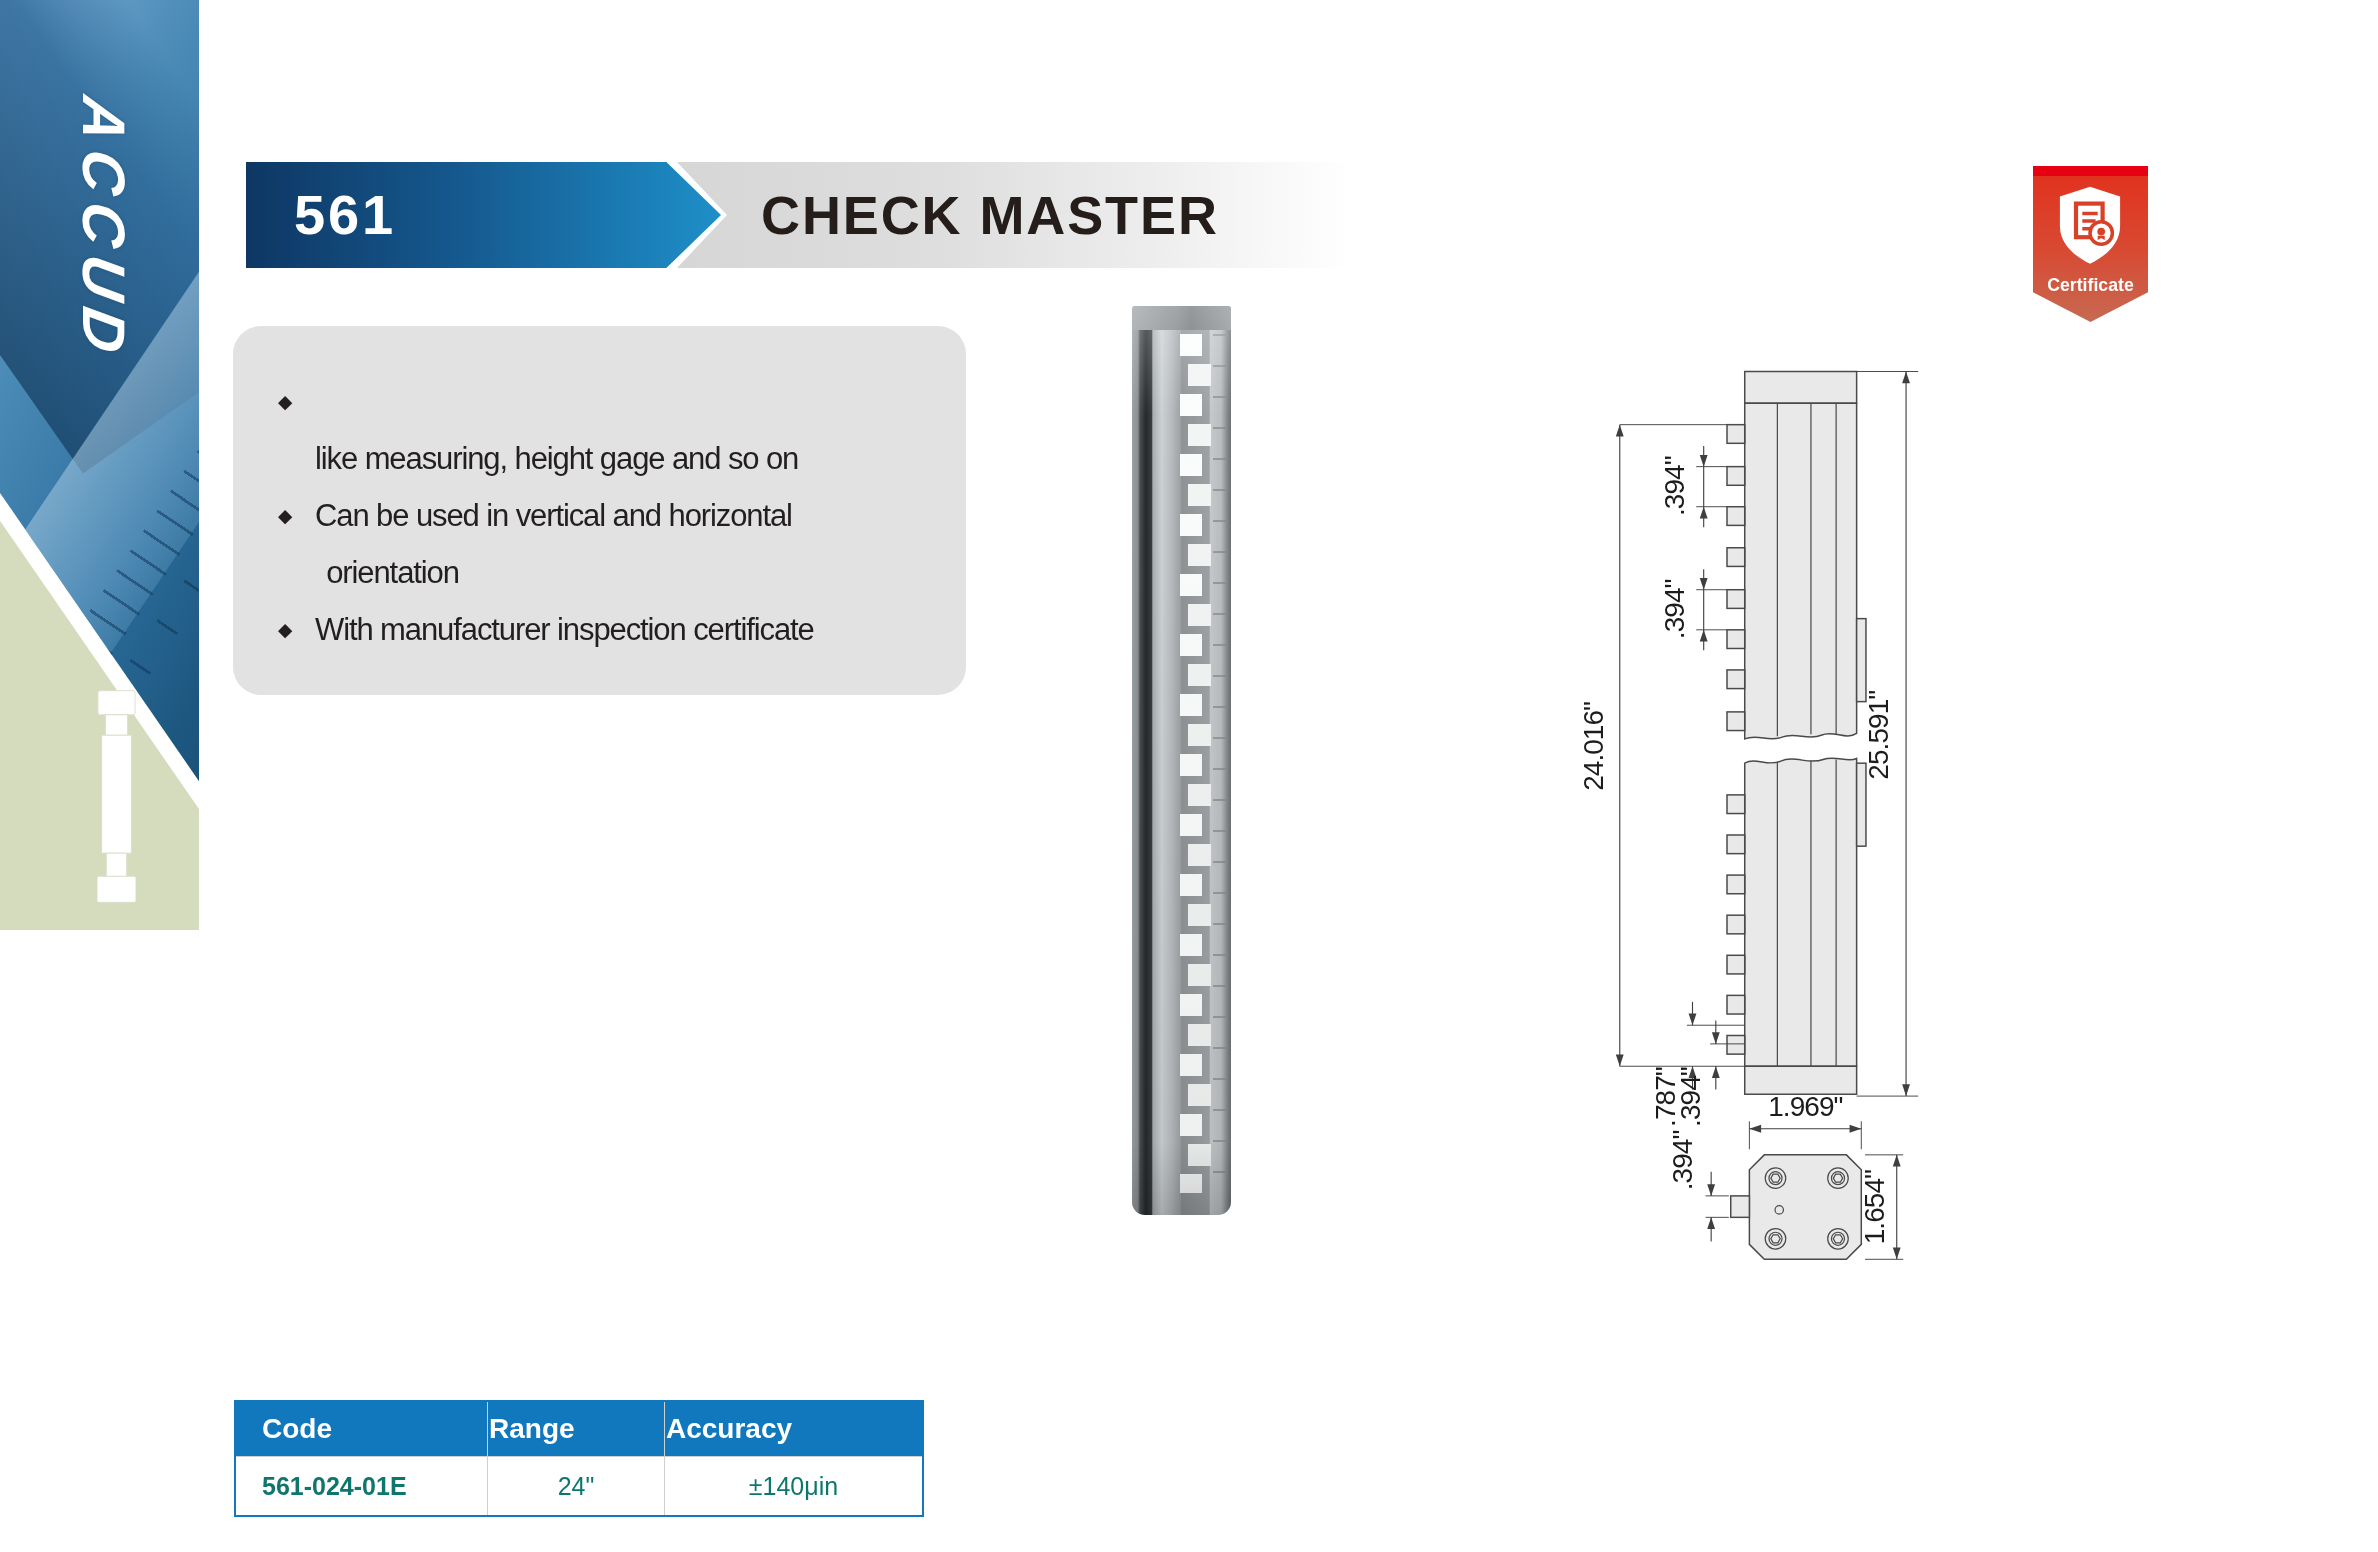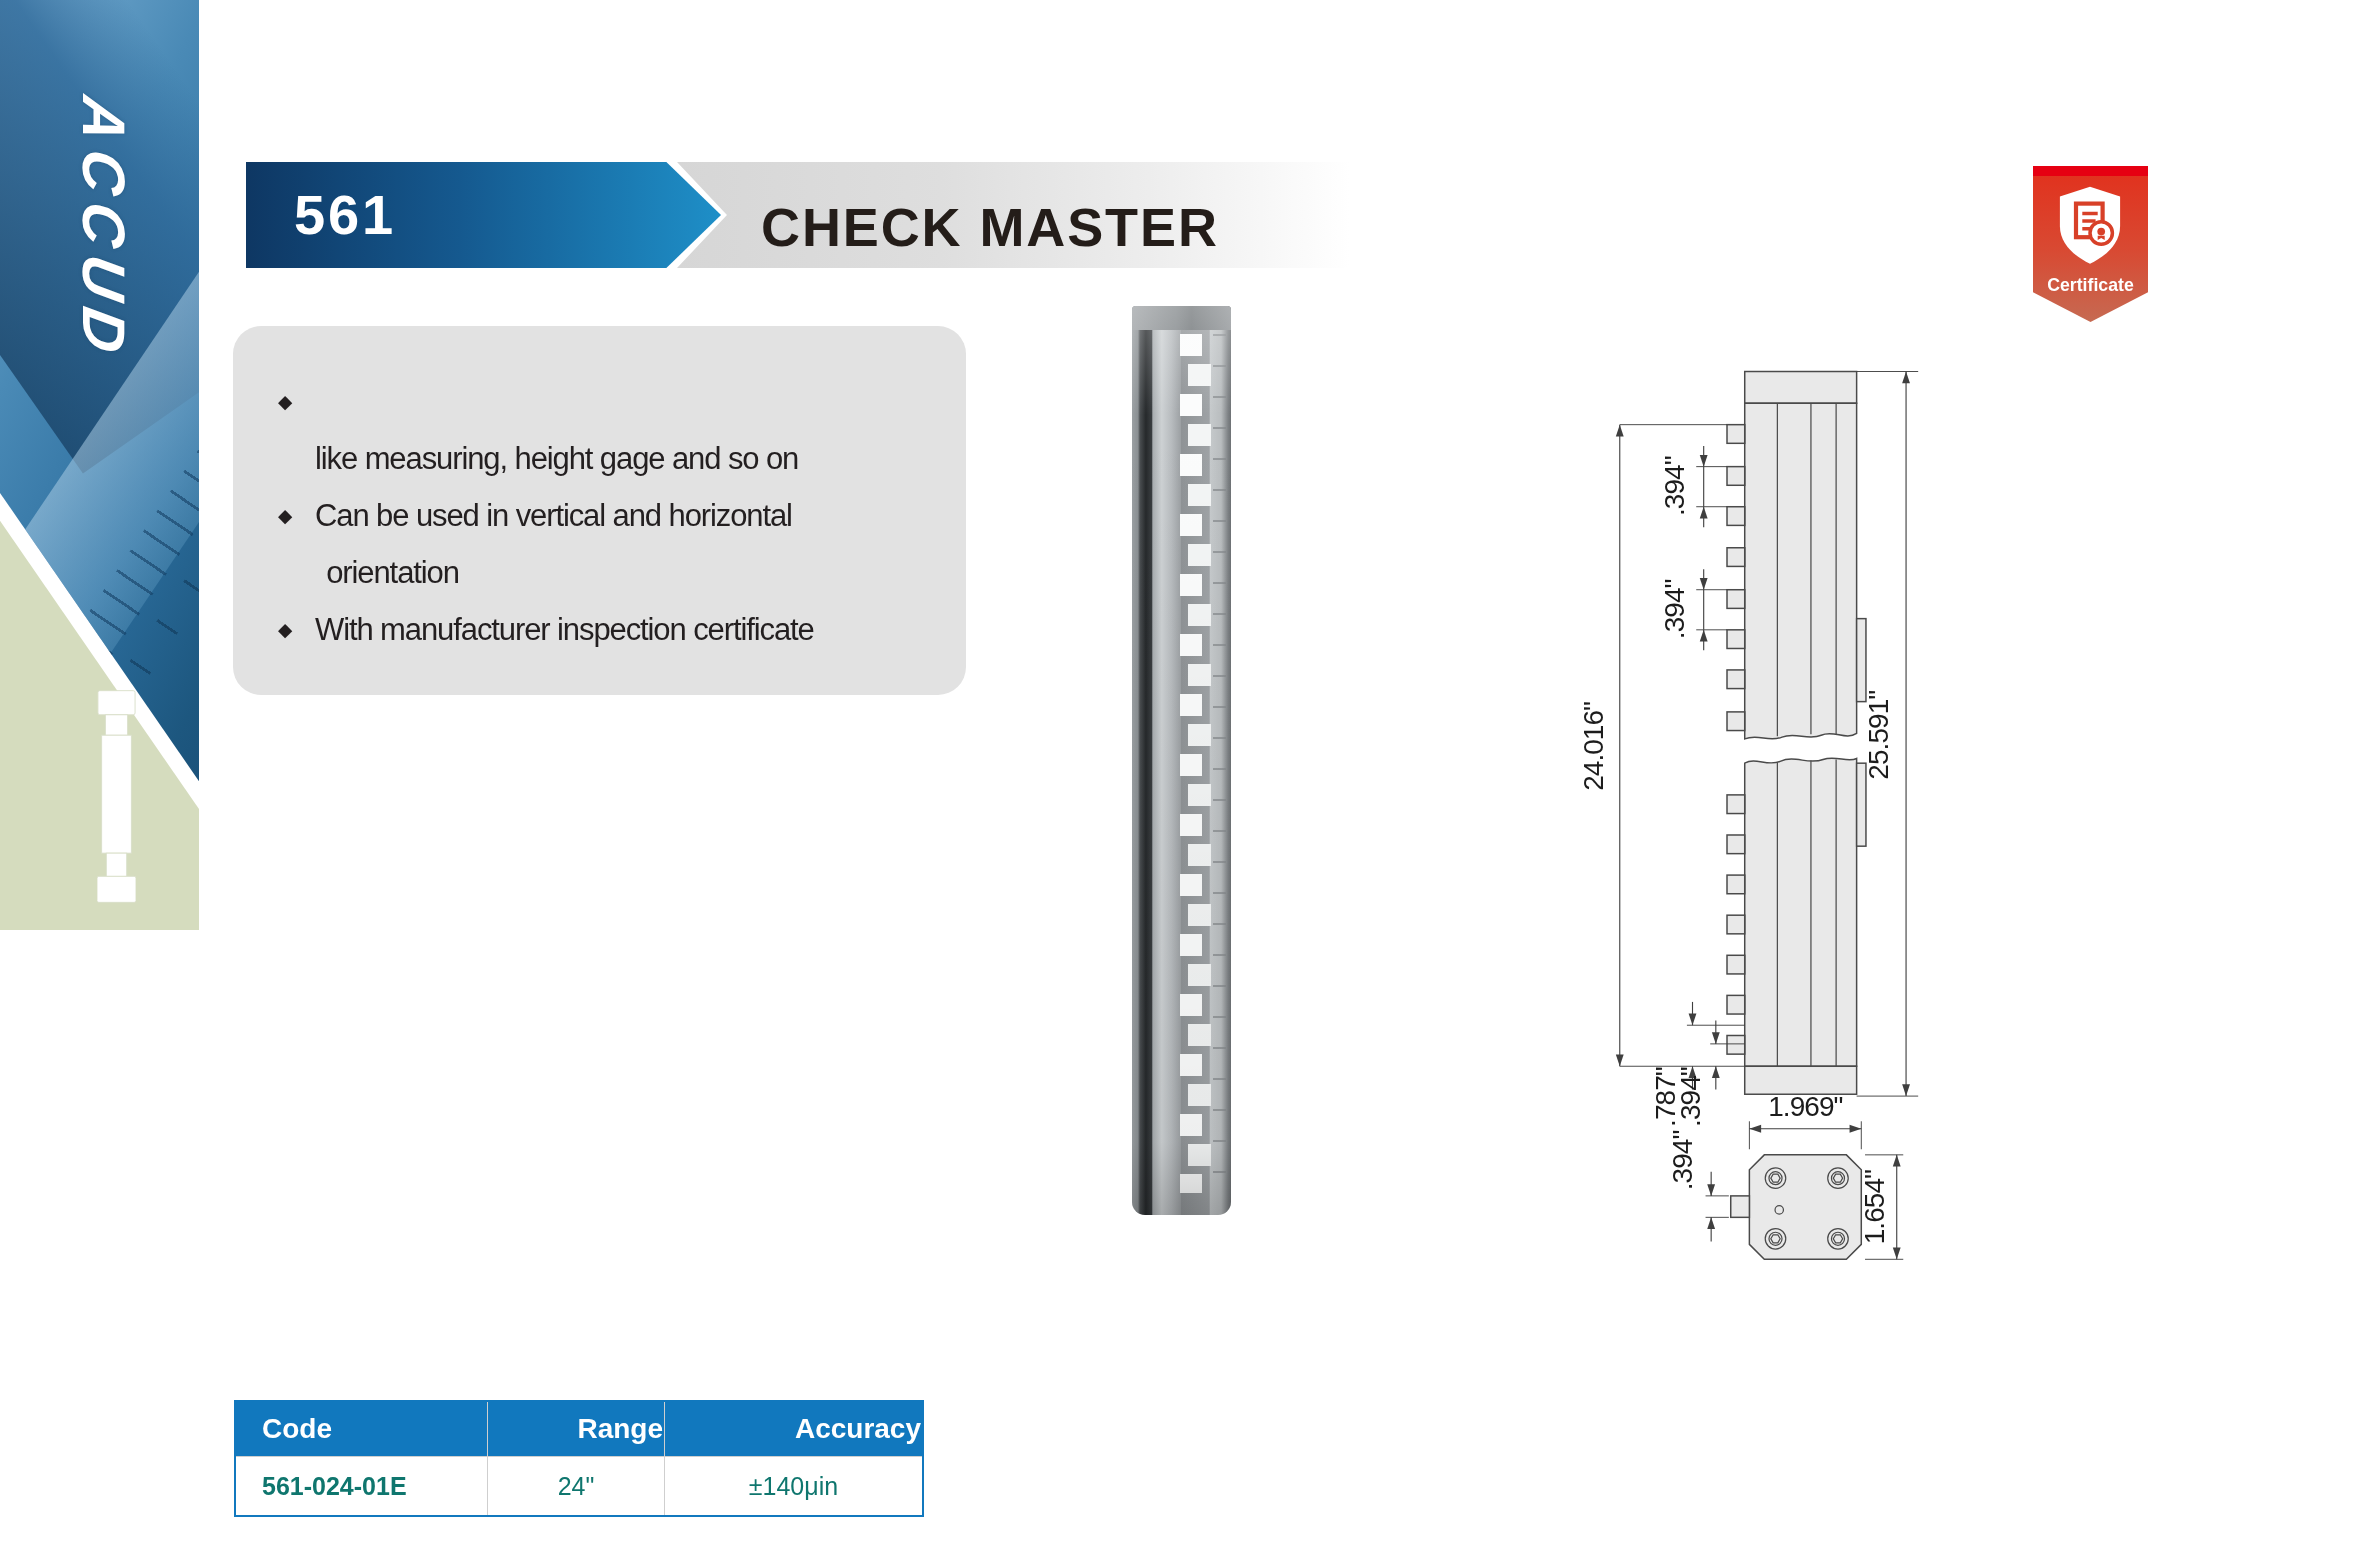--- a/index.html
+++ b/index.html
@@ -32,21 +32,21 @@
 
   
   .arrow-banner{position:absolute;left:231px;top:162px;width:475px;height:106px;
      clip-path:polygon(0 0,88.5% 0,100% 50%,88.5% 100%,0 100%);
      background:linear-gradient(90deg,#0e3763 0%,#15598f 45%,#1e8fc8 100%);margin-left:15px;}
   .series{position:absolute;left:48px;top:0;height:106px;line-height:106px;
      font-size:56px;font-weight:bold;color:#fff;letter-spacing:2.8px;}
   .gray-banner{position:absolute;left:677px;top:162px;width:694px;height:106px;
      clip-path:polygon(0 0,100% 0,100% 100%,0 100%,7.2% 50%);
      background:linear-gradient(90deg,#d6d6d6 0%,#dedede 38%,#ededed 68%,rgba(255,255,255,0) 97%);}
-  .title{position:absolute;left:84px;top:12px;height:106px;line-height:106px;
+  .title{position:absolute;left:84px;top:0;height:106px;line-height:106px;
      font-size:54px;font-weight:bold;color:#241d19;letter-spacing:1.9px;text-align:center;}
 
   
   .badge{position:absolute;left:2033px;top:166px;width:115px;height:156px;
      clip-path:polygon(0 0,100% 0,100% 81%,50% 100%,0 81%);
      background:linear-gradient(180deg,#e2301c 0%,#d84a33 55%,#c66a52 100%);}
   .badge-stripe{position:absolute;left:0;top:0;width:100%;height:10.3px;background:#e60012;}
   .badge-shield{position:absolute;left:22.4px;top:17px;}
   .badge-label{position:absolute;left:0;bottom:26px;width:100%;text-align:center;
      font-size:17.7px;font-weight:bold;color:#fff;}
@@ -86,21 +86,21 @@
   .drawing .iline{fill:none;stroke:#4a4a4a;stroke-width:1.3;}
   .drawing .dim{stroke:#3f3f3f;stroke-width:1.2;fill:none;}
   .drawing .ext{stroke:#3f3f3f;stroke-width:1;fill:none;}
   .drawing text{fill:#1c1c1c;font-size:30px;letter-spacing:-1px;
      font-family:"Liberation Sans","DejaVu Sans",sans-serif;}
 
   
   .spec{position:absolute;left:234px;top:1400px;border-collapse:collapse;
      border:2.8px solid #1178be;}
   .spec th,.spec td{border:1.9px solid #cfcfcf;}
-  .spec th{background:#1178be;color:#fff;font-size:28px;font-weight:bold;height:52px;text-align:right;}
+  .spec th{background:#1178be;color:#fff;font-size:28px;font-weight:bold;height:52px;text-align:left;}
   .spec th.code-col{text-align:left;padding-left:26px;margin-top:20px;}
   .spec td{font-size:25px;height:56px;text-align:center;background:#fff;color:#0f766e;}
   .spec td.code-cell{text-align:left;padding-left:26px;font-weight:bold;}
   .w-code{width:224px;} .w-range{width:174px;} .w-acc{width:255px;}
 </style>
 </head>
 <body>
 
 <div class="page">
 

